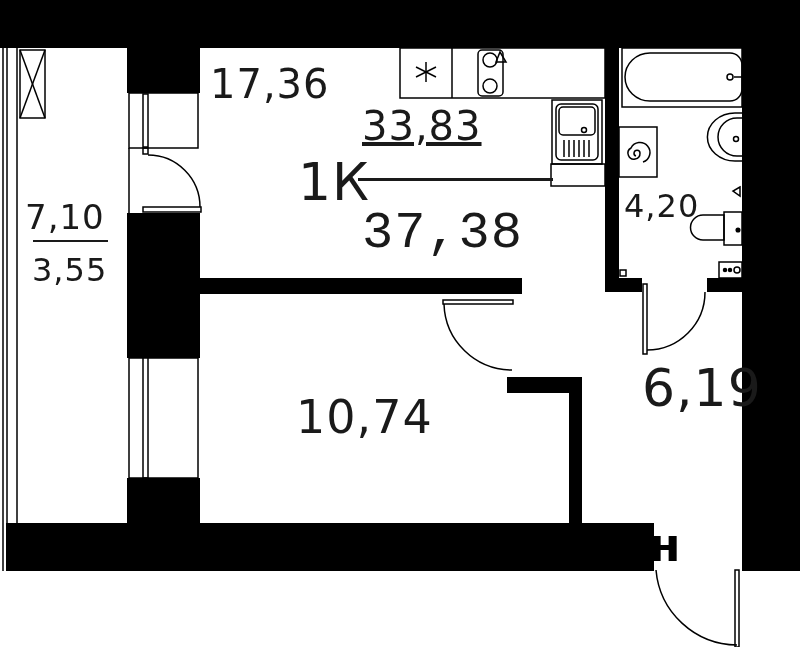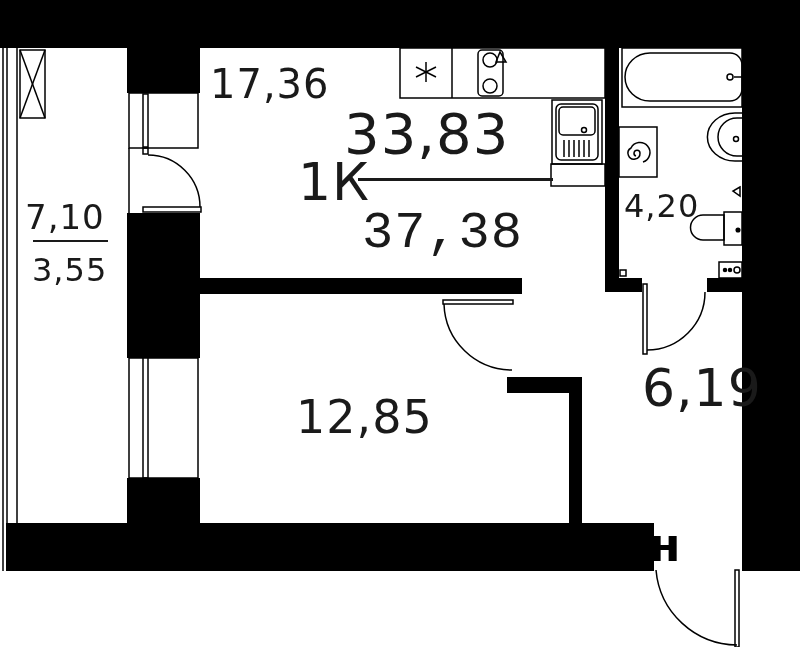--- a/index.html
+++ b/index.html
@@ -143,29 +143,29 @@
     <g>
       <rect x="735" y="570" width="4" height="77"></rect>
       <path d="M656 570 A 82 82 0 0 0 737 645"></path>
     </g>
   </g>
 </svg>
 
 <div class="label mid" style="left:210px;top:64px;">17,36</div>
 
 <div class="label big" style="left:298px;top:156px;font-size:52px;">1К</div>
-<div class="label big" style="left:344px;top:106px;font-size:56px;">33,83</div>
+<div class="label big" style="left:362px;top:106px;font-size:40px;text-decoration:underline;">33,83</div>
 <div class="rule" style="left:358px;top:178px;width:195px;"></div>
 <div class="label big" style="left:362px;top:208px;font-size:52px;font-family:Liberation Mono, monospace;">37,38</div>
 
 <div class="label sm" style="left:624px;top:190px;font-size:32px;text-align:right;">4,20</div>
 
 <div class="label sm" style="left:25px;top:200px;font-size:34px;">7,10</div>
 <div class="rule" style="left:33px;top:240px;width:75px;height:2px;"></div>
 <div class="label sm" style="left:32px;top:254px;font-size:32px;">3,55</div>
 
-<div class="label mid" style="left:296px;top:394px;font-size:46px;">12,85</div>
+<div class="label mid" style="left:296px;top:394px;font-size:46px;">10,74</div>
 <div class="label mid" style="left:614px;top:362px;font-size:52px;margin-left:28px;">6,19</div>
 
 <div class="watermark" style="left:505px;top:522px;">
   <span style="display:inline-block;font-size:40px;">⅄</span>
   <span>циан</span>
 </div>
 
 </body></html>

